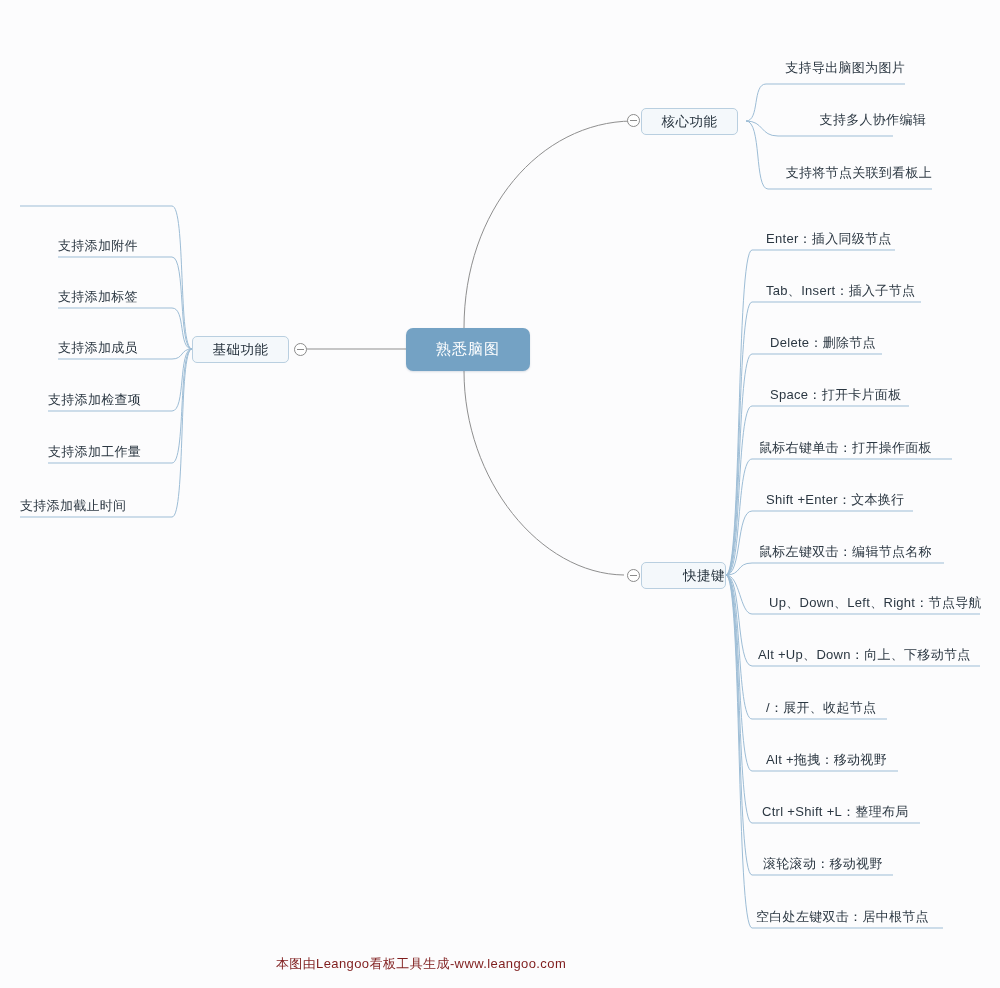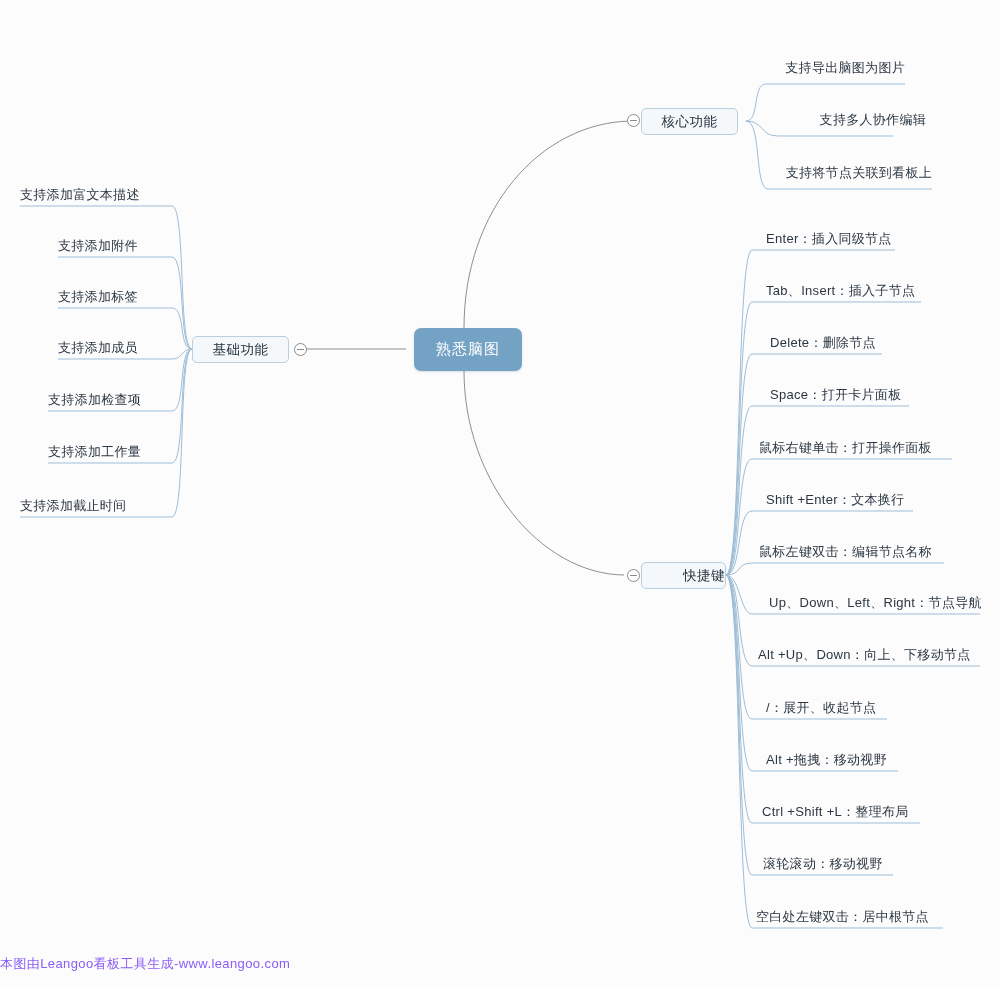--- a/index.html
+++ b/index.html
@@ -83,22 +83,22 @@
     left: 2px;
     top: 5px;
     width: 7px;
     height: 1px;
     background: #8b8b8b;
   }
 
   .footer-note {
     position: absolute;
     width: 842px;
-    text-align: left;
-    color: #8b5cf6;
+    text-align: center;
+    color: #7f1d1d;
     font-size: 13px;
     letter-spacing: .4px;
   }
 </style>
 </head>
 <body>
 
 <div id="canvas">
 
   <svg id="edges" viewBox="0 0 1000 988" xmlns="http://www.w3.org/2000/svg">
@@ -132,21 +132,21 @@
       <path d="M726,575 C740,575 740,614 752,614 L980,614"></path>
       <path d="M726,575 C742,575 736,666 752,666 L980,666"></path>
       <path d="M726,575 C742,575 736,719 752,719 L887,719"></path>
       <path d="M726,575 C742,575 736,771 752,771 L898,771"></path>
       <path d="M726,575 C742,575 736,823 752,823 L920,823"></path>
       <path d="M726,575 C742,575 736,875 752,875 L893,875"></path>
       <path d="M726,575 C742,575 736,928 752,928 L943,928"></path>
     </g>
   </svg>
 
-  <div class="node root-node" style="left:406px; top:328px; width:108px; height:43px;margin-left:8px;">
+  <div class="node root-node" style="left:406px; top:328px; width:124px; height:43px;">
     <span>熟悉脑图</span>
   </div>
 
   <div class="node branch-node" style="left:641px; top:108px; width:97px; height:27px;">
     <span>核心功能</span>
   </div>
   <div class="collapse-toggle" style="left:627px; top:114px;"></div>
 
   <div class="node leaf-node align-right" style="left:705px; top:58px; width:200px; height:20px;">
     <span>支持导出脑图为图片</span>
@@ -156,23 +156,20 @@
   </div>
   <div class="node leaf-node align-right" style="left:732px; top:163px; width:200px; height:20px;">
     <span>支持将节点关联到看板上</span>
   </div>
 
   <div class="node branch-node" style="left:192px; top:336px; width:97px; height:27px;">
     <span>基础功能</span>
   </div>
   <div class="collapse-toggle" style="left:294px; top:343px;"></div>
 
-  <div class="node leaf-node align-left" style="left:20px; top:185px; width:200px; height:20px;">
-    <span>支持添加富文本描述</span>
-  </div>
   <div class="node leaf-node align-left" style="left:58px; top:236px; width:200px; height:20px;align-items:flex-end;">
     <span>支持添加附件</span>
   </div>
   <div class="node leaf-node align-left" style="left:58px; top:287px; width:200px; height:20px;">
     <span>支持添加标签</span>
   </div>
   <div class="node leaf-node align-left" style="left:58px; top:338px; width:200px; height:20px;">
     <span>支持添加成员</span>
   </div>
   <div class="node leaf-node align-left" style="left:48px; top:390px; width:200px; height:20px;">

